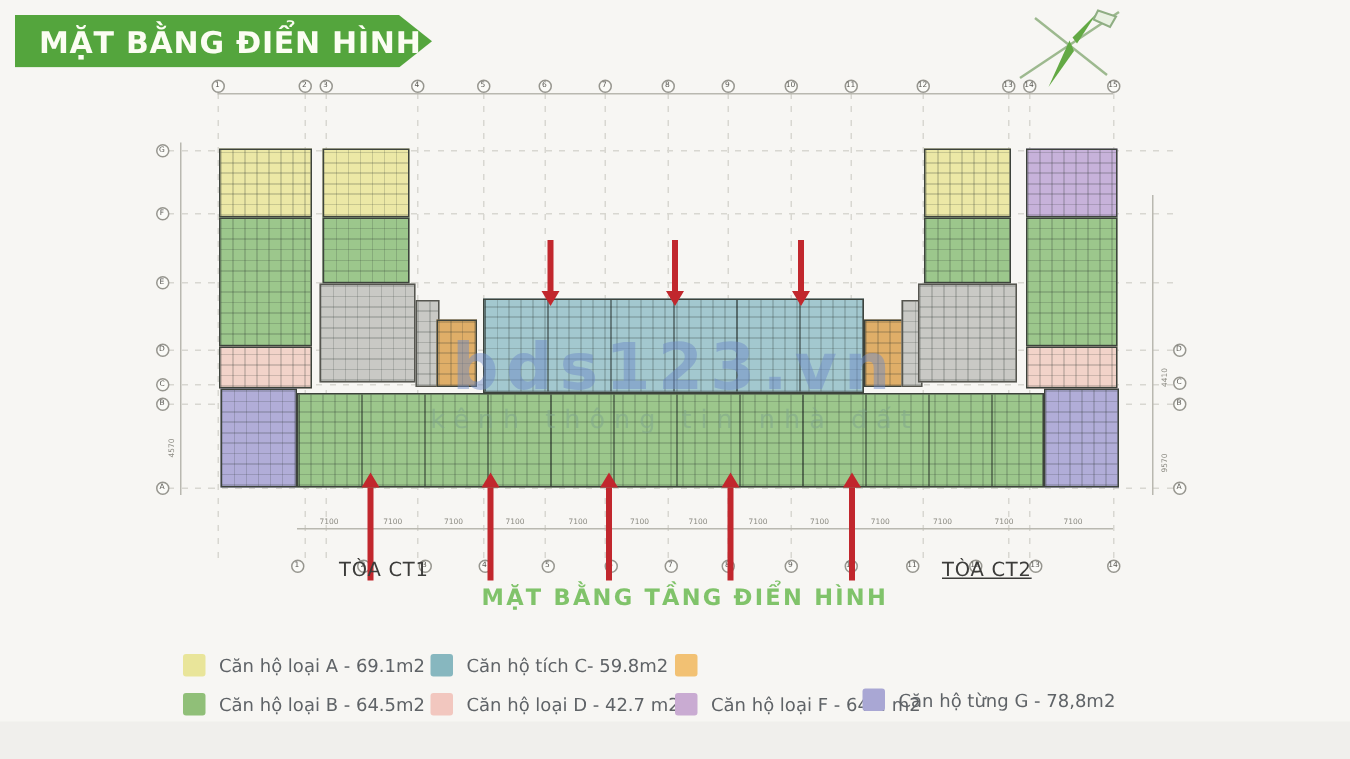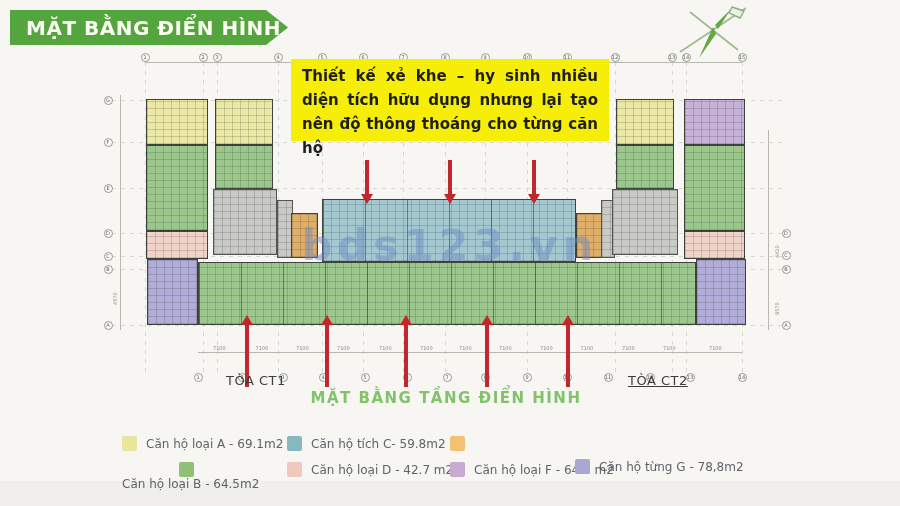--- a/index.html
+++ b/index.html
@@ -50,21 +50,21 @@
   .arrow{position:absolute;z-index:4;}
   .arrow .shaft{position:absolute;width:4px;left:4px;}
   .arrow .head{position:absolute;width:0;height:0;left:0;}
 
   
   .wm{position:absolute;left:280px;top:220px;width:340px;text-align:center;z-index:3;}
   .wm .brand{font-size:43px;font-weight:bold;letter-spacing:5px;color:rgba(108,138,198,.48);}
   .wm .tag{font-size:17px;letter-spacing:6px;color:rgba(128,166,138,.55);margin-top:0px;}
 
   .towerlabel{position:absolute;font-size:13px;color:#3c3c3a;z-index:5;letter-spacing:.5px;}
-  .caption{position:absolute;left:300px;top:389px;width:292px;text-align:center;z-index:5;
+  .caption{position:absolute;left:300px;top:389px;width:292px;text-align:right;z-index:5;
     font-size:15px;font-weight:bold;color:#80c36a;letter-spacing:1.5px;}
 
   
   .legend-item{position:absolute;display:flex;align-items:center;z-index:5;}
   .legend-item .sw{width:15px;height:15px;border-radius:2px;margin-right:9px;}
   .legend-item .lb{font-size:12px;color:#5f6367;}
 
   .bottomstrip{position:absolute;left:0;top:481px;width:900px;height:25px;background:#f0efec;z-index:0;}
 </style>
 </head>
@@ -81,23 +81,20 @@
   <div class="compass">
     <svg width="92" height="62" viewBox="0 0 92 62">
       <line x1="12" y1="52" x2="78" y2="8" stroke="#9db98f" stroke-width="1.6"></line>
       <line x1="70" y1="50" x2="22" y2="12" stroke="#9db98f" stroke-width="1.6"></line>
       <polygon points="45,27 31,58 48,34" fill="#63a944"></polygon>
       <polygon points="47,25 63,9 50,29" fill="#63a944"></polygon>
       <polygon points="64,7 76,11 72,18 61,13" fill="#e9f1e2" stroke="#8fae83" stroke-width="1.4"></polygon>
     </svg>
   </div>
 
-  <div class="callout">
-    <span>Thiết kế xẻ khe – hy sinh nhiều diện tích hữu dụng nhưng lại tạo nên độ thông thoáng cho từng căn hộ</span>
-  </div>
 
   <div id="plan">
       <div class="vgrid" style="left: 145px; top: 62px; height: 312px;"></div>
       <div class="vgrid" style="left: 203px; top: 62px; height: 312px;"></div>
       <div class="vgrid" style="left: 217px; top: 62px; height: 312px;"></div>
       <div class="vgrid" style="left: 278px; top: 62px; height: 312px;"></div>
       <div class="vgrid" style="left: 322px; top: 62px; height: 312px;"></div>
       <div class="vgrid" style="left: 363px; top: 62px; height: 312px;"></div>
       <div class="vgrid" style="left: 403px; top: 62px; height: 312px;"></div>
       <div class="vgrid" style="left: 445px; top: 62px; height: 312px;"></div>
@@ -224,39 +221,40 @@
         <div class="head" style="top: 0px; border-left: 6px solid transparent; border-right: 6px solid transparent; border-bottom: 10px solid rgb(193, 39, 45);"></div>
       </div>
       <div class="arrow" style="left: 562px; top: 315px; width: 12px; height: 72px;">
         <div class="shaft" style="background: rgb(193, 39, 45); top: 10px; height: 62px;"></div>
         <div class="head" style="top: 0px; border-left: 6px solid transparent; border-right: 6px solid transparent; border-bottom: 10px solid rgb(193, 39, 45);"></div>
       </div>
     </div>
 
   <div class="wm">
     <div class="brand">bds123.vn</div>
+    <div class="tag">kênh thông tin nhà đất</div>
   </div>
 
   <div class="towerlabel" style="left:226px;top:373px;">TÒA CT1</div>
   <div class="towerlabel" style="left:628px;top:373px;text-decoration:underline;">TÒA CT2</div>
   <div class="caption">MẶT BẰNG TẦNG ĐIỂN HÌNH</div>
 
   <div id="legend">
       <div class="legend-item" style="left: 122px; top: 436px;">
         <span class="sw" style="background: rgb(233, 229, 154);"></span>
         <span class="lb">Căn hộ loại A - 69.1m2</span>
       </div>
       <div class="legend-item" style="left: 287px; top: 436px;">
         <span class="sw" style="background: rgb(135, 183, 191);"></span>
         <span class="lb">Căn hộ tích C- 59.8m2</span>
       </div>
       <div class="legend-item" style="left: 450px; top: 436px;">
         <span class="sw" style="background: rgb(242, 193, 115);"></span>
       </div>
-      <div class="legend-item" style="left: 122px; top: 462px; flex-direction: column;">
+      <div class="legend-item" style="left: 122px; top: 462px;">
         <span class="sw" style="background: rgb(144, 191, 120);"></span>
         <span class="lb">Căn hộ loại B - 64.5m2</span>
       </div>
       <div class="legend-item" style="left: 287px; top: 462px;">
         <span class="sw" style="background: rgb(242, 199, 191);"></span>
         <span class="lb">Căn hộ loại D - 42.7 m2</span>
       </div>
       <div class="legend-item" style="left: 450px; top: 462px;">
         <span class="sw" style="background: rgb(201, 171, 210);"></span>
         <span class="lb">Căn hộ loại F - 64.2 m2</span>

